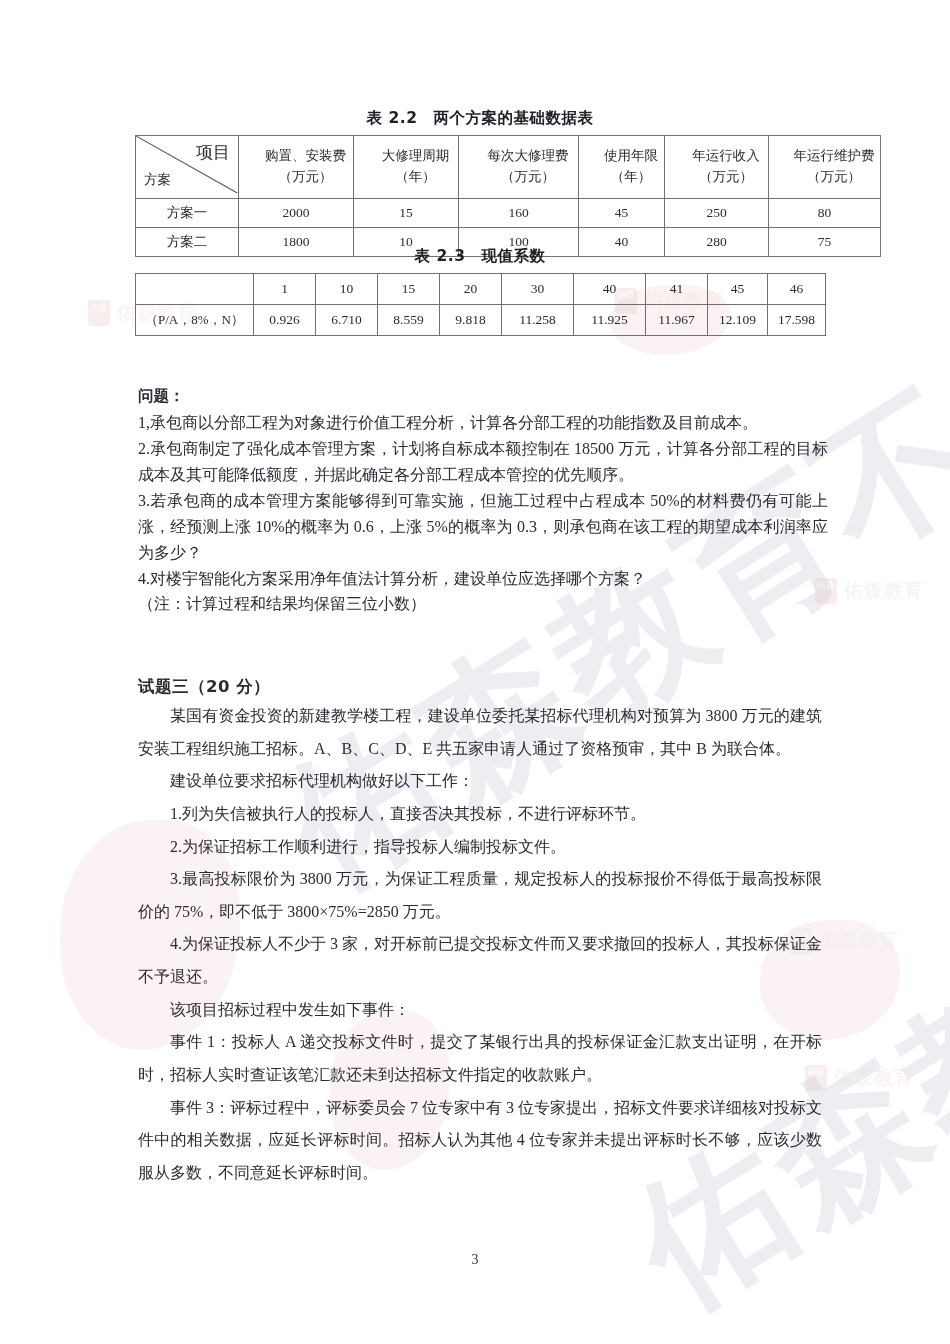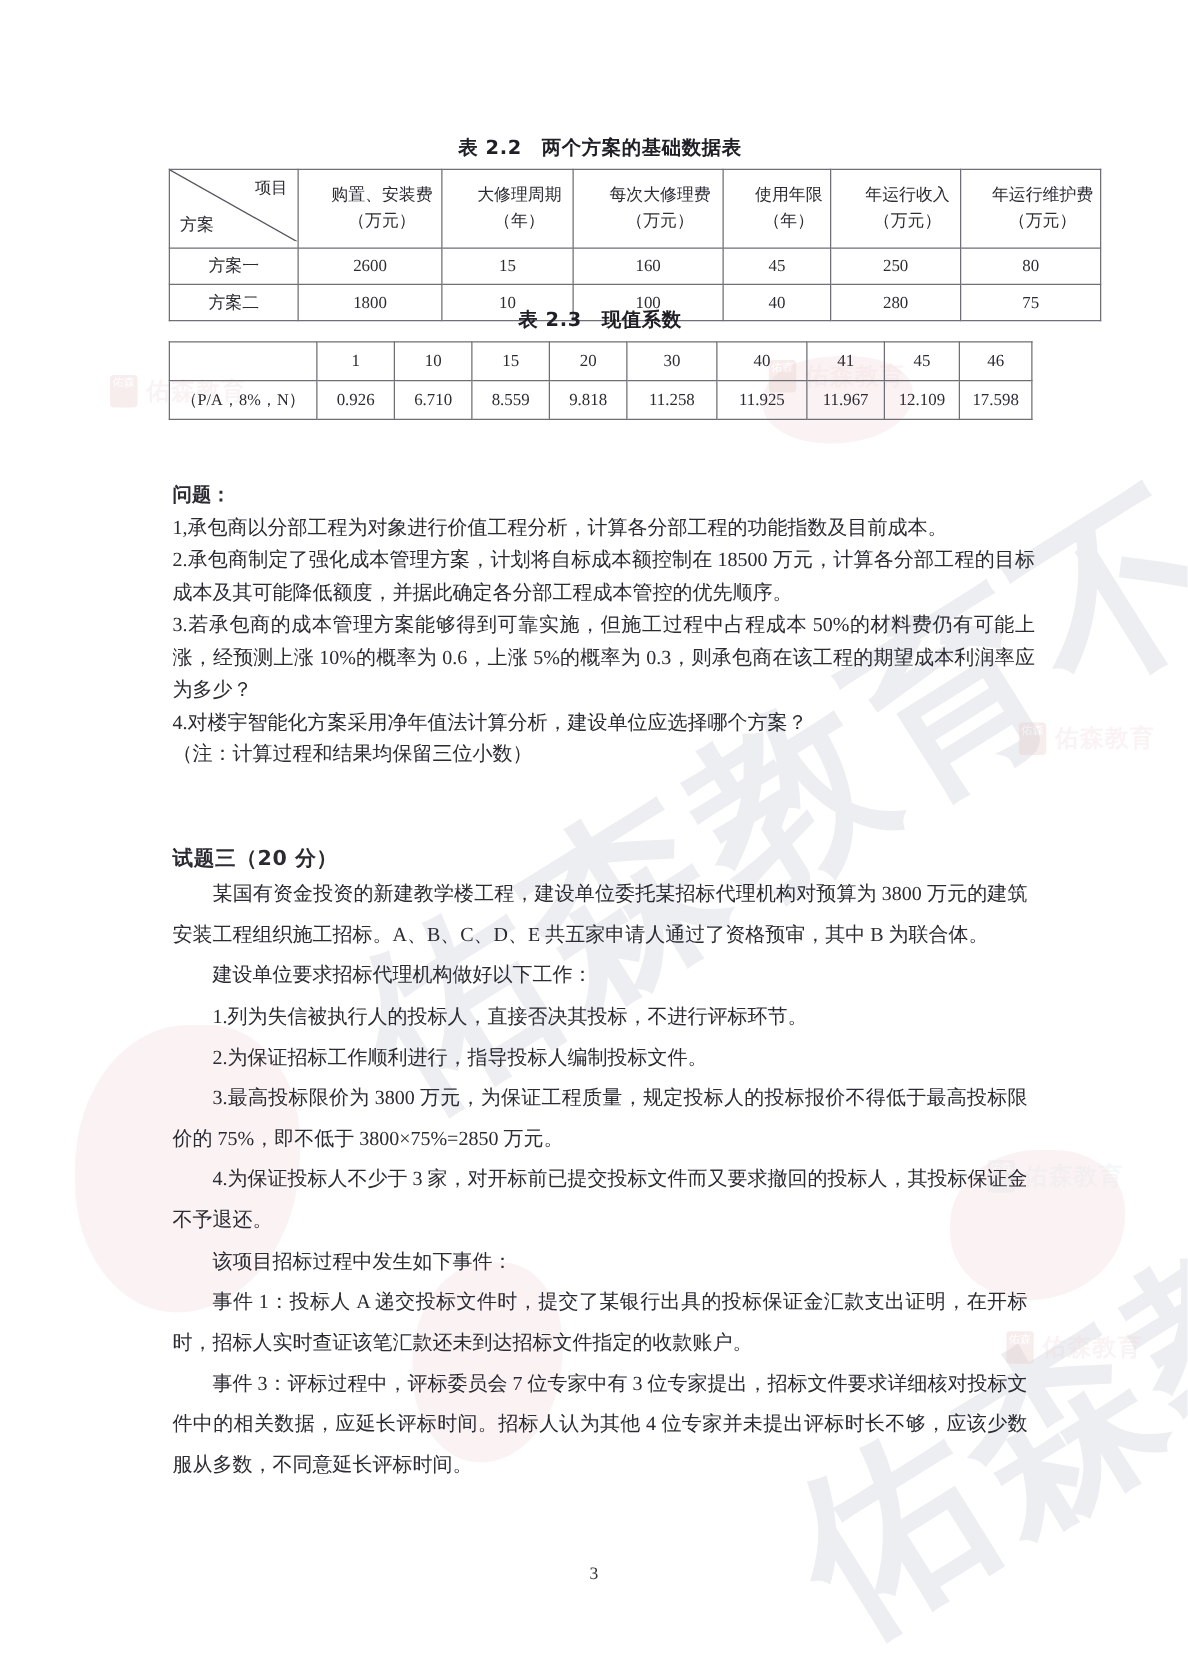--- a/index.html
+++ b/index.html
@@ -110,21 +110,21 @@
     position: relative;
     padding: 0 !important;
     height: 58px;
   }
   .corner-cell .diag {
     position: absolute; inset: 0;
   }
   .corner-cell .lbl-top {
     position: absolute;
     right: 8px; top: 4px;
-    font-size: 13px;
+    font-size: 17px;
   }
   .corner-cell .lbl-bot {
     position: absolute;
     left: 8px; bottom: 7px;
     font-size: 13.5px;
   }
 
   
   #table23-wrap { position: absolute; left: 135px; top: 246px; width: 690px; }
   #table23 { width: 690px; margin-top: 6px; }
@@ -254,21 +254,21 @@
             <div>年运行收入</div>
             <div>（万元）</div>
           </td>
           <td class="hdr">
             <div>年运行维护费</div>
             <div>（万元）</div>
           </td>
         </tr>
         <tr>
           <td>方案一</td>
-          <td>2600</td>
+          <td>2000</td>
           <td>15</td>
           <td>160</td>
           <td>45</td>
           <td>250</td>
           <td>80</td>
         </tr>
         <tr>
           <td>方案二</td>
           <td>1800</td>
           <td>10</td>

